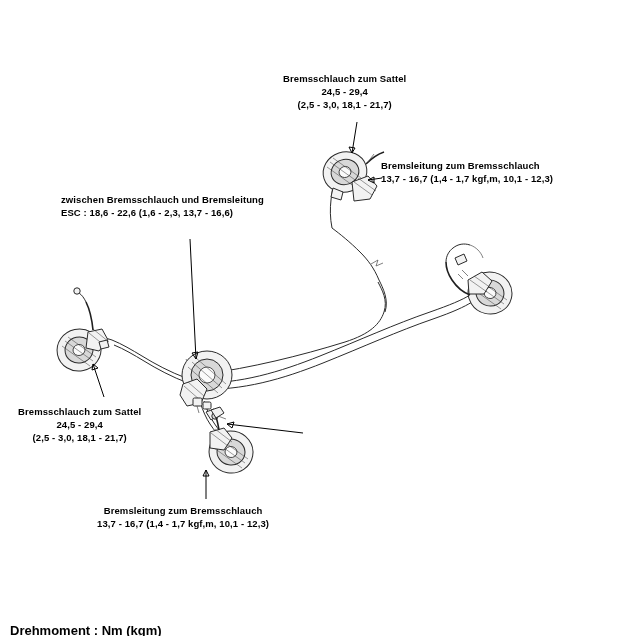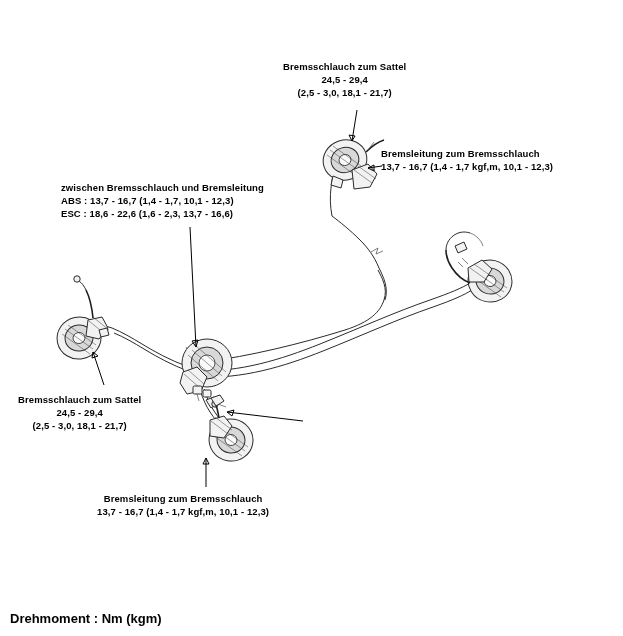--- a/index.html
+++ b/index.html
@@ -10,21 +10,21 @@
   body {
     width: 623px;
     height: 636px;
     position: relative;
     font-family: "Liberation Sans", sans-serif;
     color: #000000;
     overflow: hidden;
   }
   #diagram-root {
     position: absolute;
-    left: 0; top: 0;
+    left: 0; top: 12px;
     width: 623px;
     height: 456px;
   }
   .callout {
     position: absolute;
     font-size: 9.5px;
     font-weight: bold;
     line-height: 13px;
     white-space: nowrap;
     letter-spacing: 0.1px;
@@ -207,21 +207,20 @@
     <span class="line">(2,5 - 3,0, 18,1 - 21,7)</span>
   </div>
 
   <div class="callout c-left" id="callout-rear-pipe">
     <span class="line">Bremsleitung zum Bremsschlauch</span>
     <span class="line">13,7 - 16,7 (1,4 - 1,7 kgf,m, 10,1 - 12,3)</span>
   </div>
 
   <div class="callout c-left" id="callout-master">
     <span class="line">zwischen Bremsschlauch und Bremsleitung</span>
-    <span class="line">ABS : 13,7 - 16,7 (1,4 - 1,7, 10,1 - 12,3)</span>
     <span class="line">ESC : 18,6 - 22,6 (1,6 - 2,3, 13,7 - 16,6)</span>
   </div>
 
   <div class="callout c-center" id="callout-front-hose">
     <span class="line">Bremsschlauch zum Sattel</span>
     <span class="line">24,5 - 29,4</span>
     <span class="line">(2,5 - 3,0, 18,1 - 21,7)</span>
   </div>
 
   <div class="callout c-left" id="callout-bleed">

